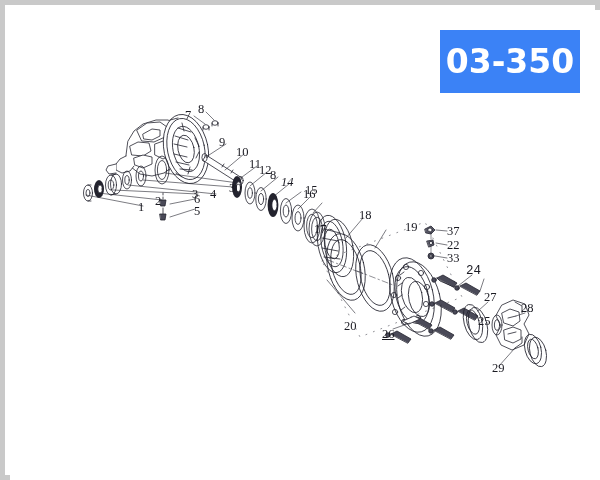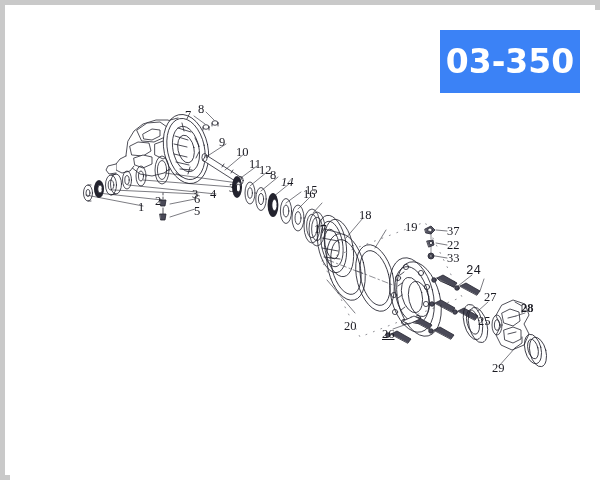--- a/index.html
+++ b/index.html
@@ -350,21 +350,21 @@
     <div class="callout" style="left:349px;top:199px;">18</div>
     <div class="callout" style="left:372px;top:211px;margin-left:23px;">19</div>
     <div class="callout" style="left:334px;top:310px;">20</div>
     <div class="callout" style="left:437px;top:215px;">37</div>
     <div class="callout" style="left:437px;top:229px;">22</div>
     <div class="callout" style="left:437px;top:242px;">33</div>
     <div class="callout" style="left:456px;top:255px;font-family:Liberation Mono, monospace;">24</div>
     <div class="callout" style="left:468px;top:259px;margin-top:46px;">25</div>
     <div class="callout" style="left:372px;top:318px;text-decoration:underline;">26</div>
     <div class="callout" style="left:474px;top:281px;">27</div>
-    <div class="callout" style="left:511px;top:292px;font-weight:bold;">28</div>
+    <div class="callout" style="left:511px;top:292px;">28</div>
     <div class="callout" style="left:482px;top:352px;">29</div>
 
   </div>
 
   <div id="page-code-badge">
     <span>03-350</span>
   </div>
 </div>
 
 </body></html>

